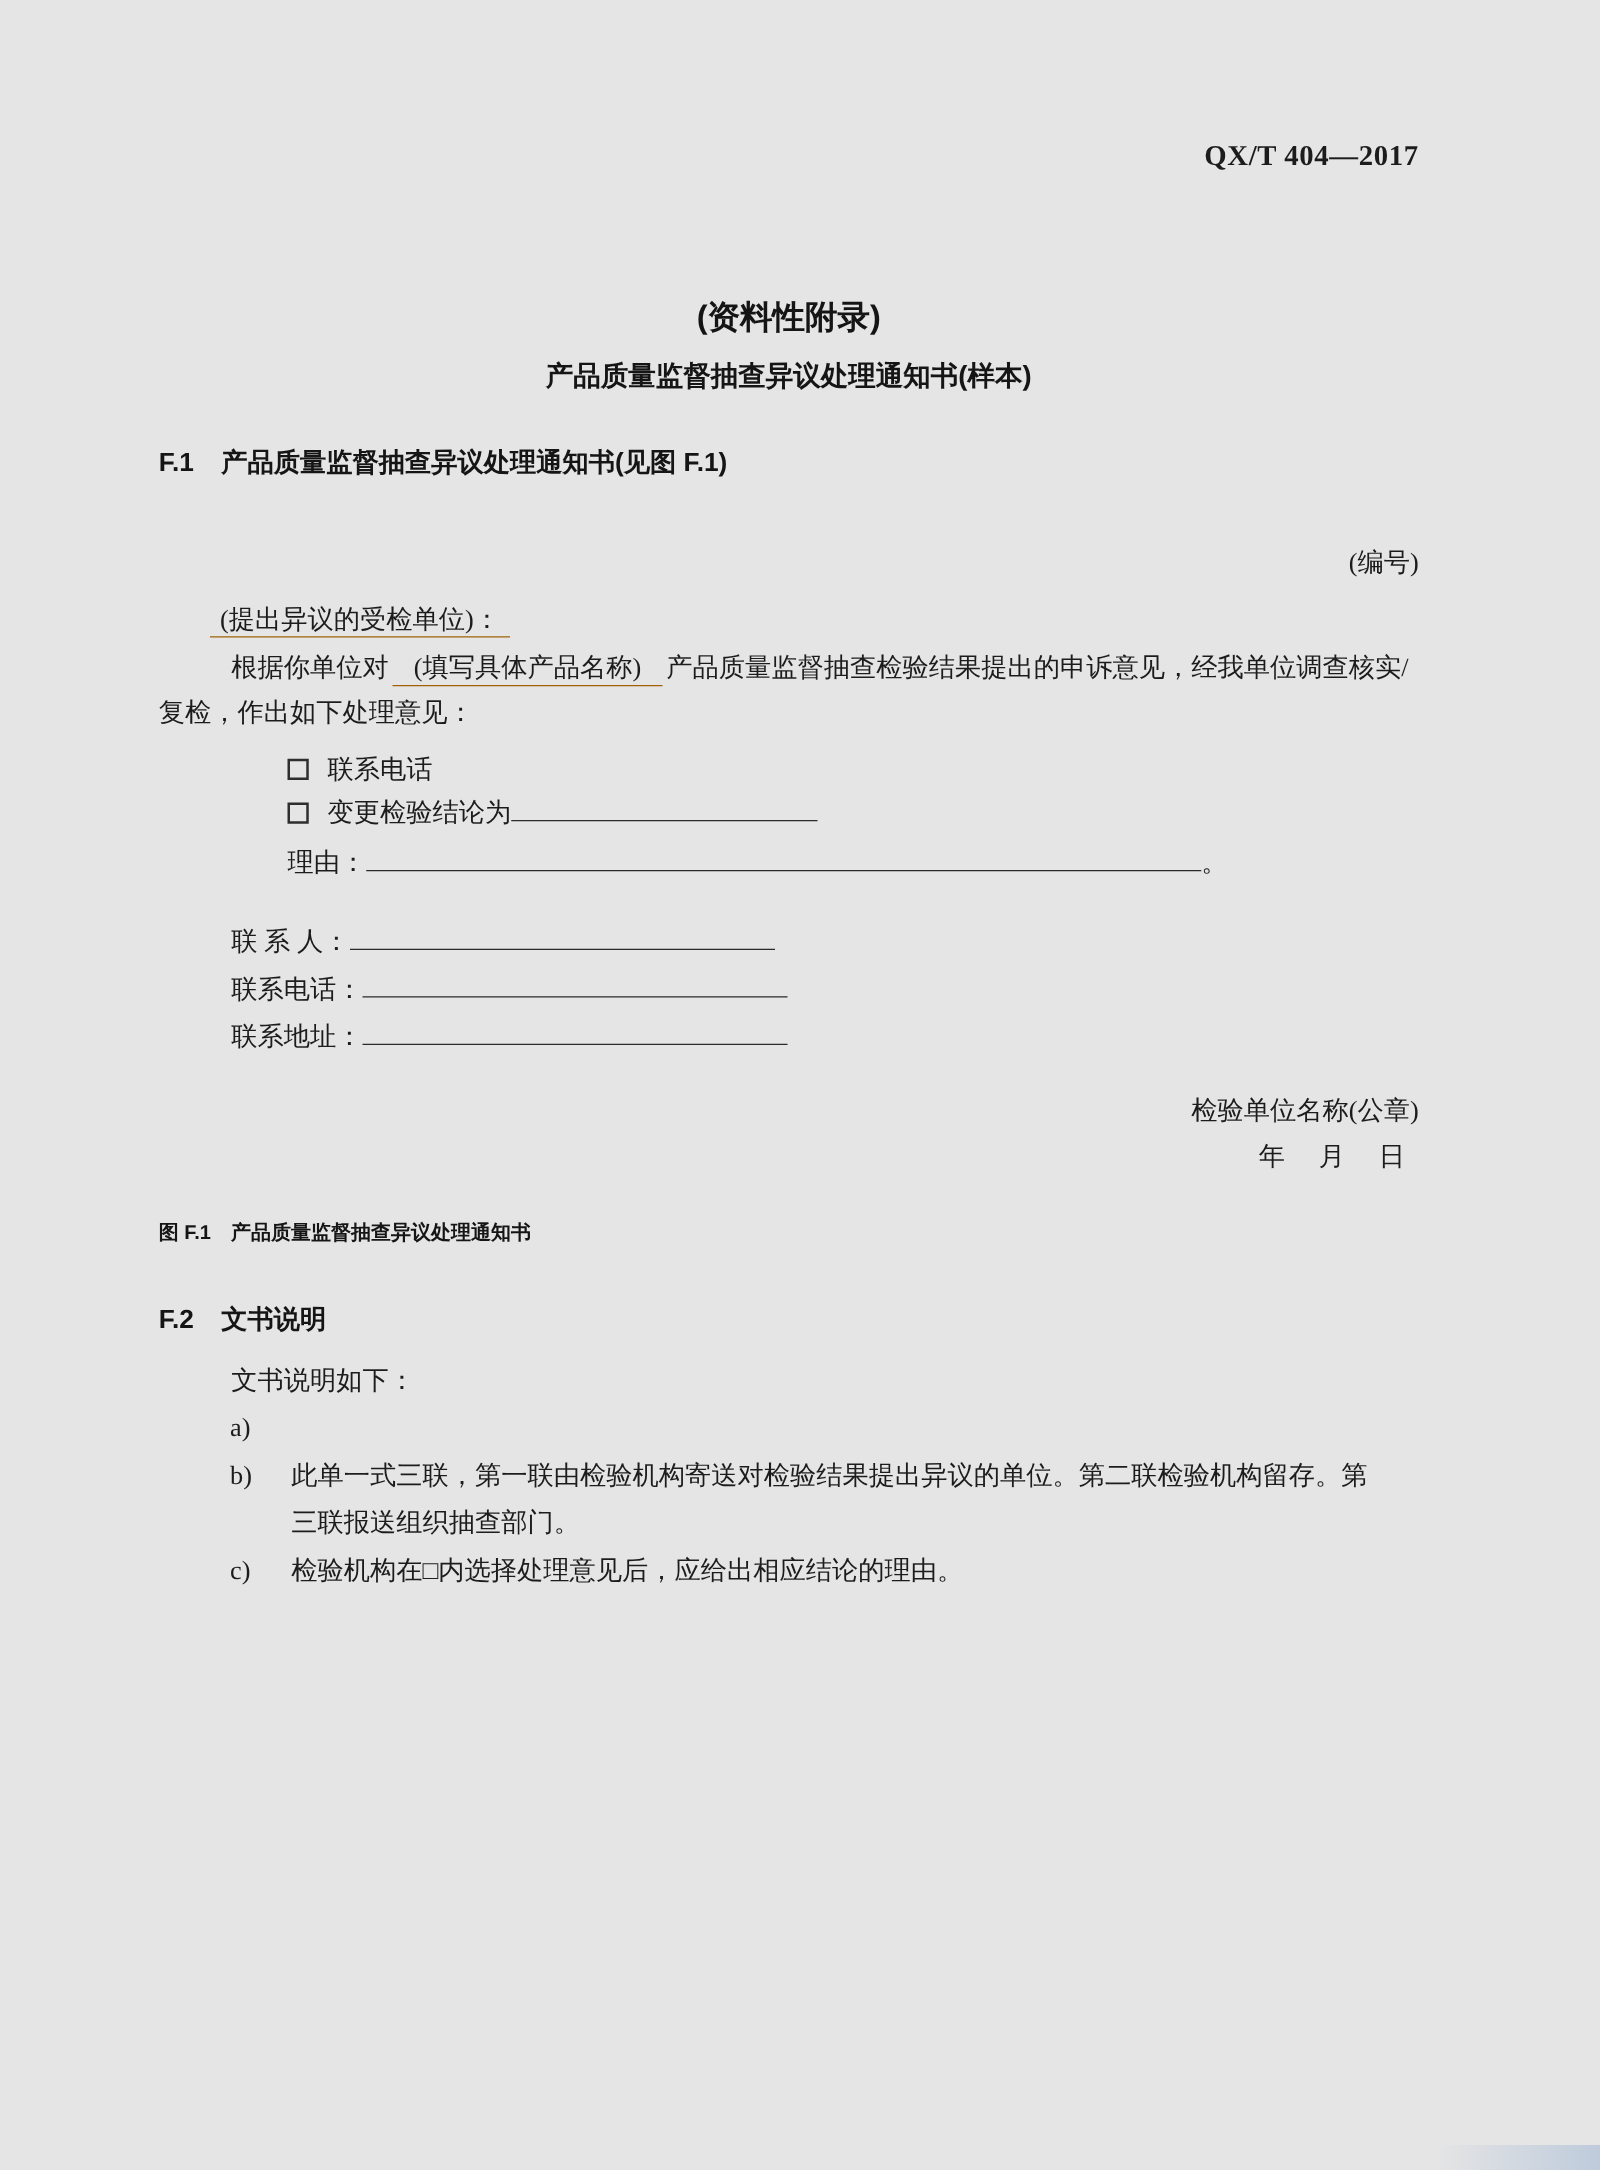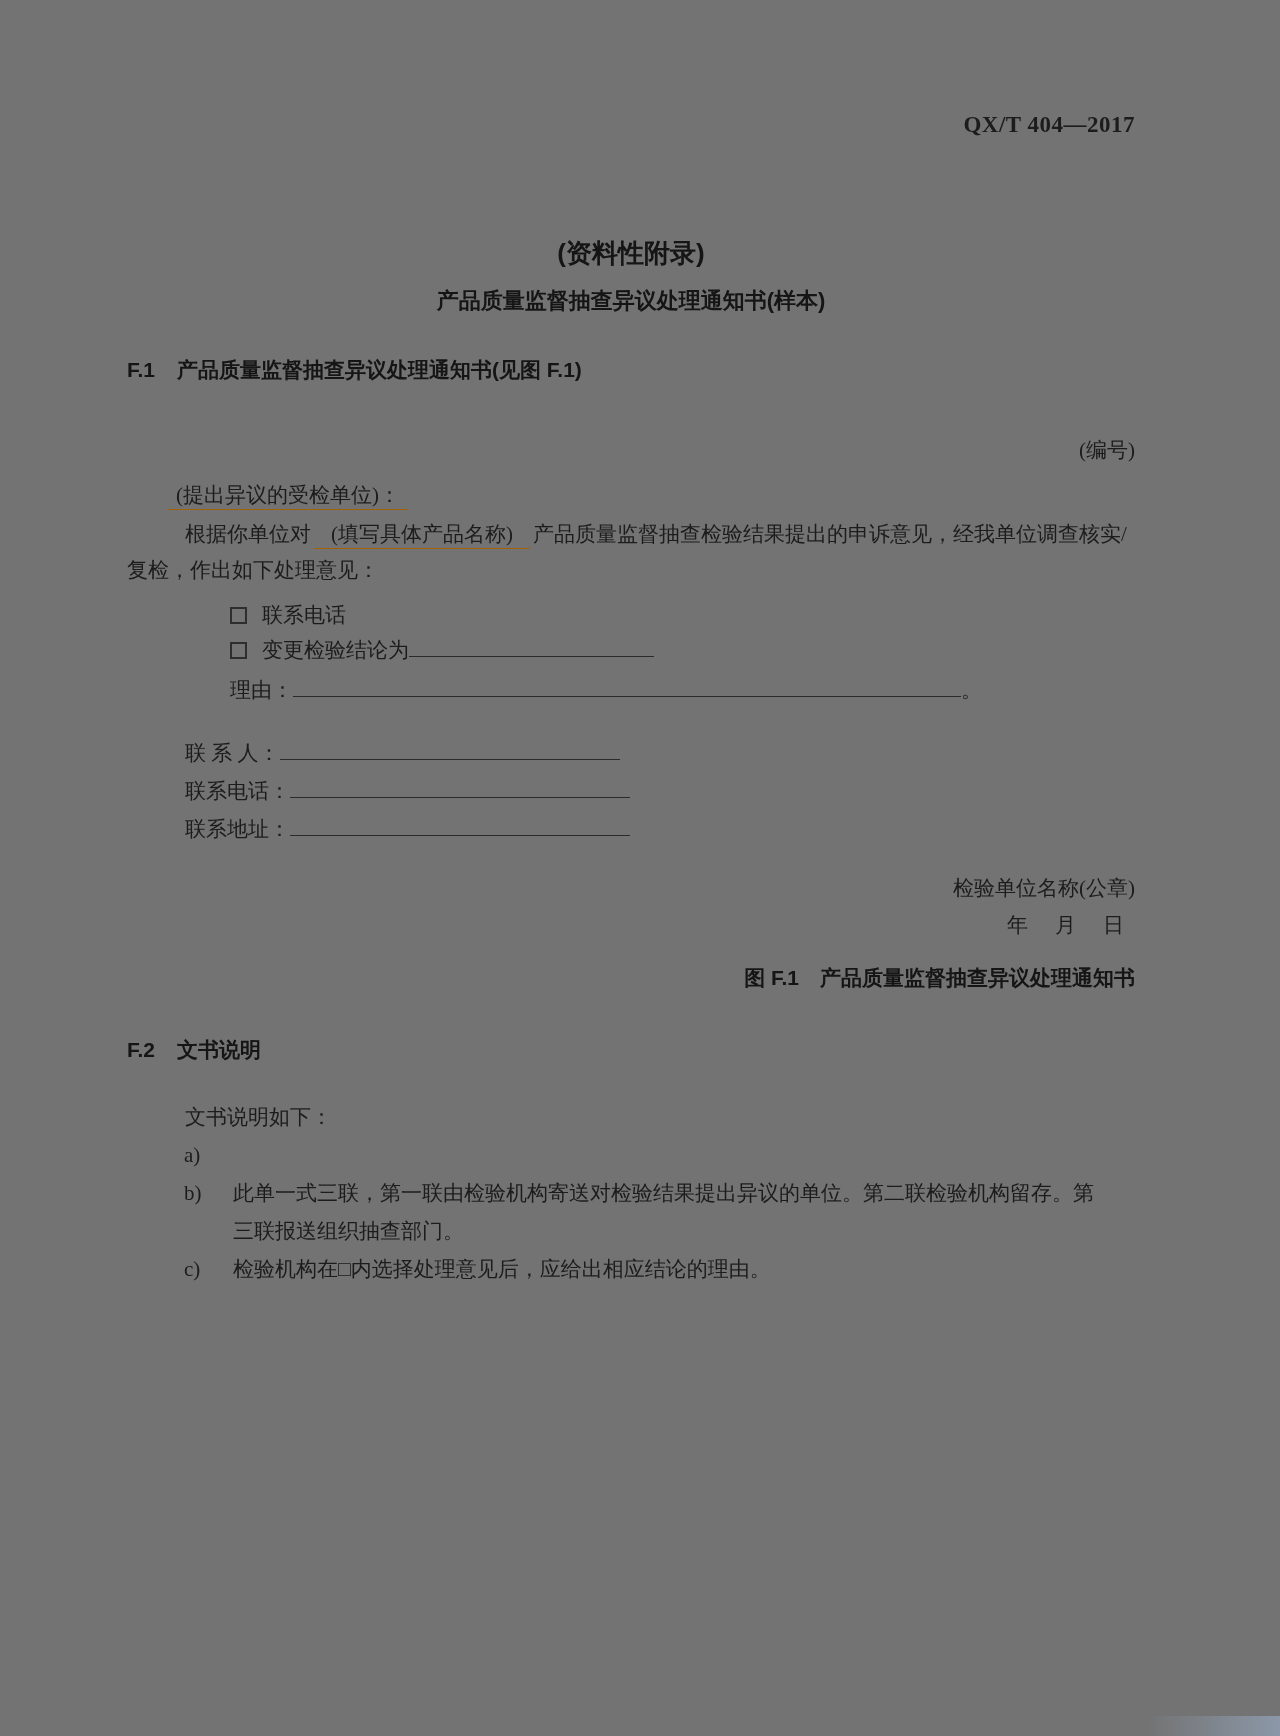--- a/index.html
+++ b/index.html
@@ -1,21 +1,21 @@
 <!DOCTYPE html>
 <html><head>
 <meta charset="utf-8">
 <style>
   * { margin:0; padding:0; box-sizing:border-box; }
   html,body { background:#ffffff; }
   .page {
     position:relative;
     width:1280px; height:1736px;
     margin:0 auto;
-    background:#737373;
+    background:#e5e5e5;
     color:#1c1c1c;
     font-family:"Liberation Serif","DejaVu Serif",serif;
     font-size:21px;
     padding:0 145px 0 127px;
     overflow:hidden;
   }
   .doc-code {
     margin-top:112px;
     text-align:right;
     font-weight:bold;
@@ -54,26 +54,26 @@
   }
   .blank { display:inline-block; border-bottom:1px solid #2a2a2a; height:22px; vertical-align:baseline; }
   .w245 { width:245px; }
   .w668 { width:668px; }
   .w340 { width:340px; }
   .reason-line { margin-top:4px; padding-left:103px; line-height:36px; }
   .contact-block { margin-top:26px; padding-left:58px; line-height:38px; }
   .sig-block { margin-top:22px; text-align:right; line-height:37px; }
   .sig-date { padding-right:8px; letter-spacing:3px; }
   .fig-caption {
-    margin-top:20px; text-align:right;
+    margin-top:32px; text-align:left;
     font-family:"Liberation Sans","DejaVu Sans",sans-serif;
-    font-weight:bold; font-size:21px; color:#151515;
+    font-weight:bold; font-size:16px; color:#151515;
   }
   .sec-f2 { margin-top:44px; }
-  .notes { margin-top:34px; line-height:38px; }
+  .notes { margin-top:16px; line-height:38px; }
   .notes-intro { padding-left:58px; }
   .note-item { display:flex; padding-left:57px; align-items:flex-start; }
   .note-marker { width:49px; flex:none; }
   .note-text { max-width:862px; }
   .scan-smudge {
     position:absolute; right:0; bottom:0;
     width:132px; height:20px;
     background:linear-gradient(to left, #9fb6d4, rgba(159,182,212,0));
     opacity:.55;
   }

